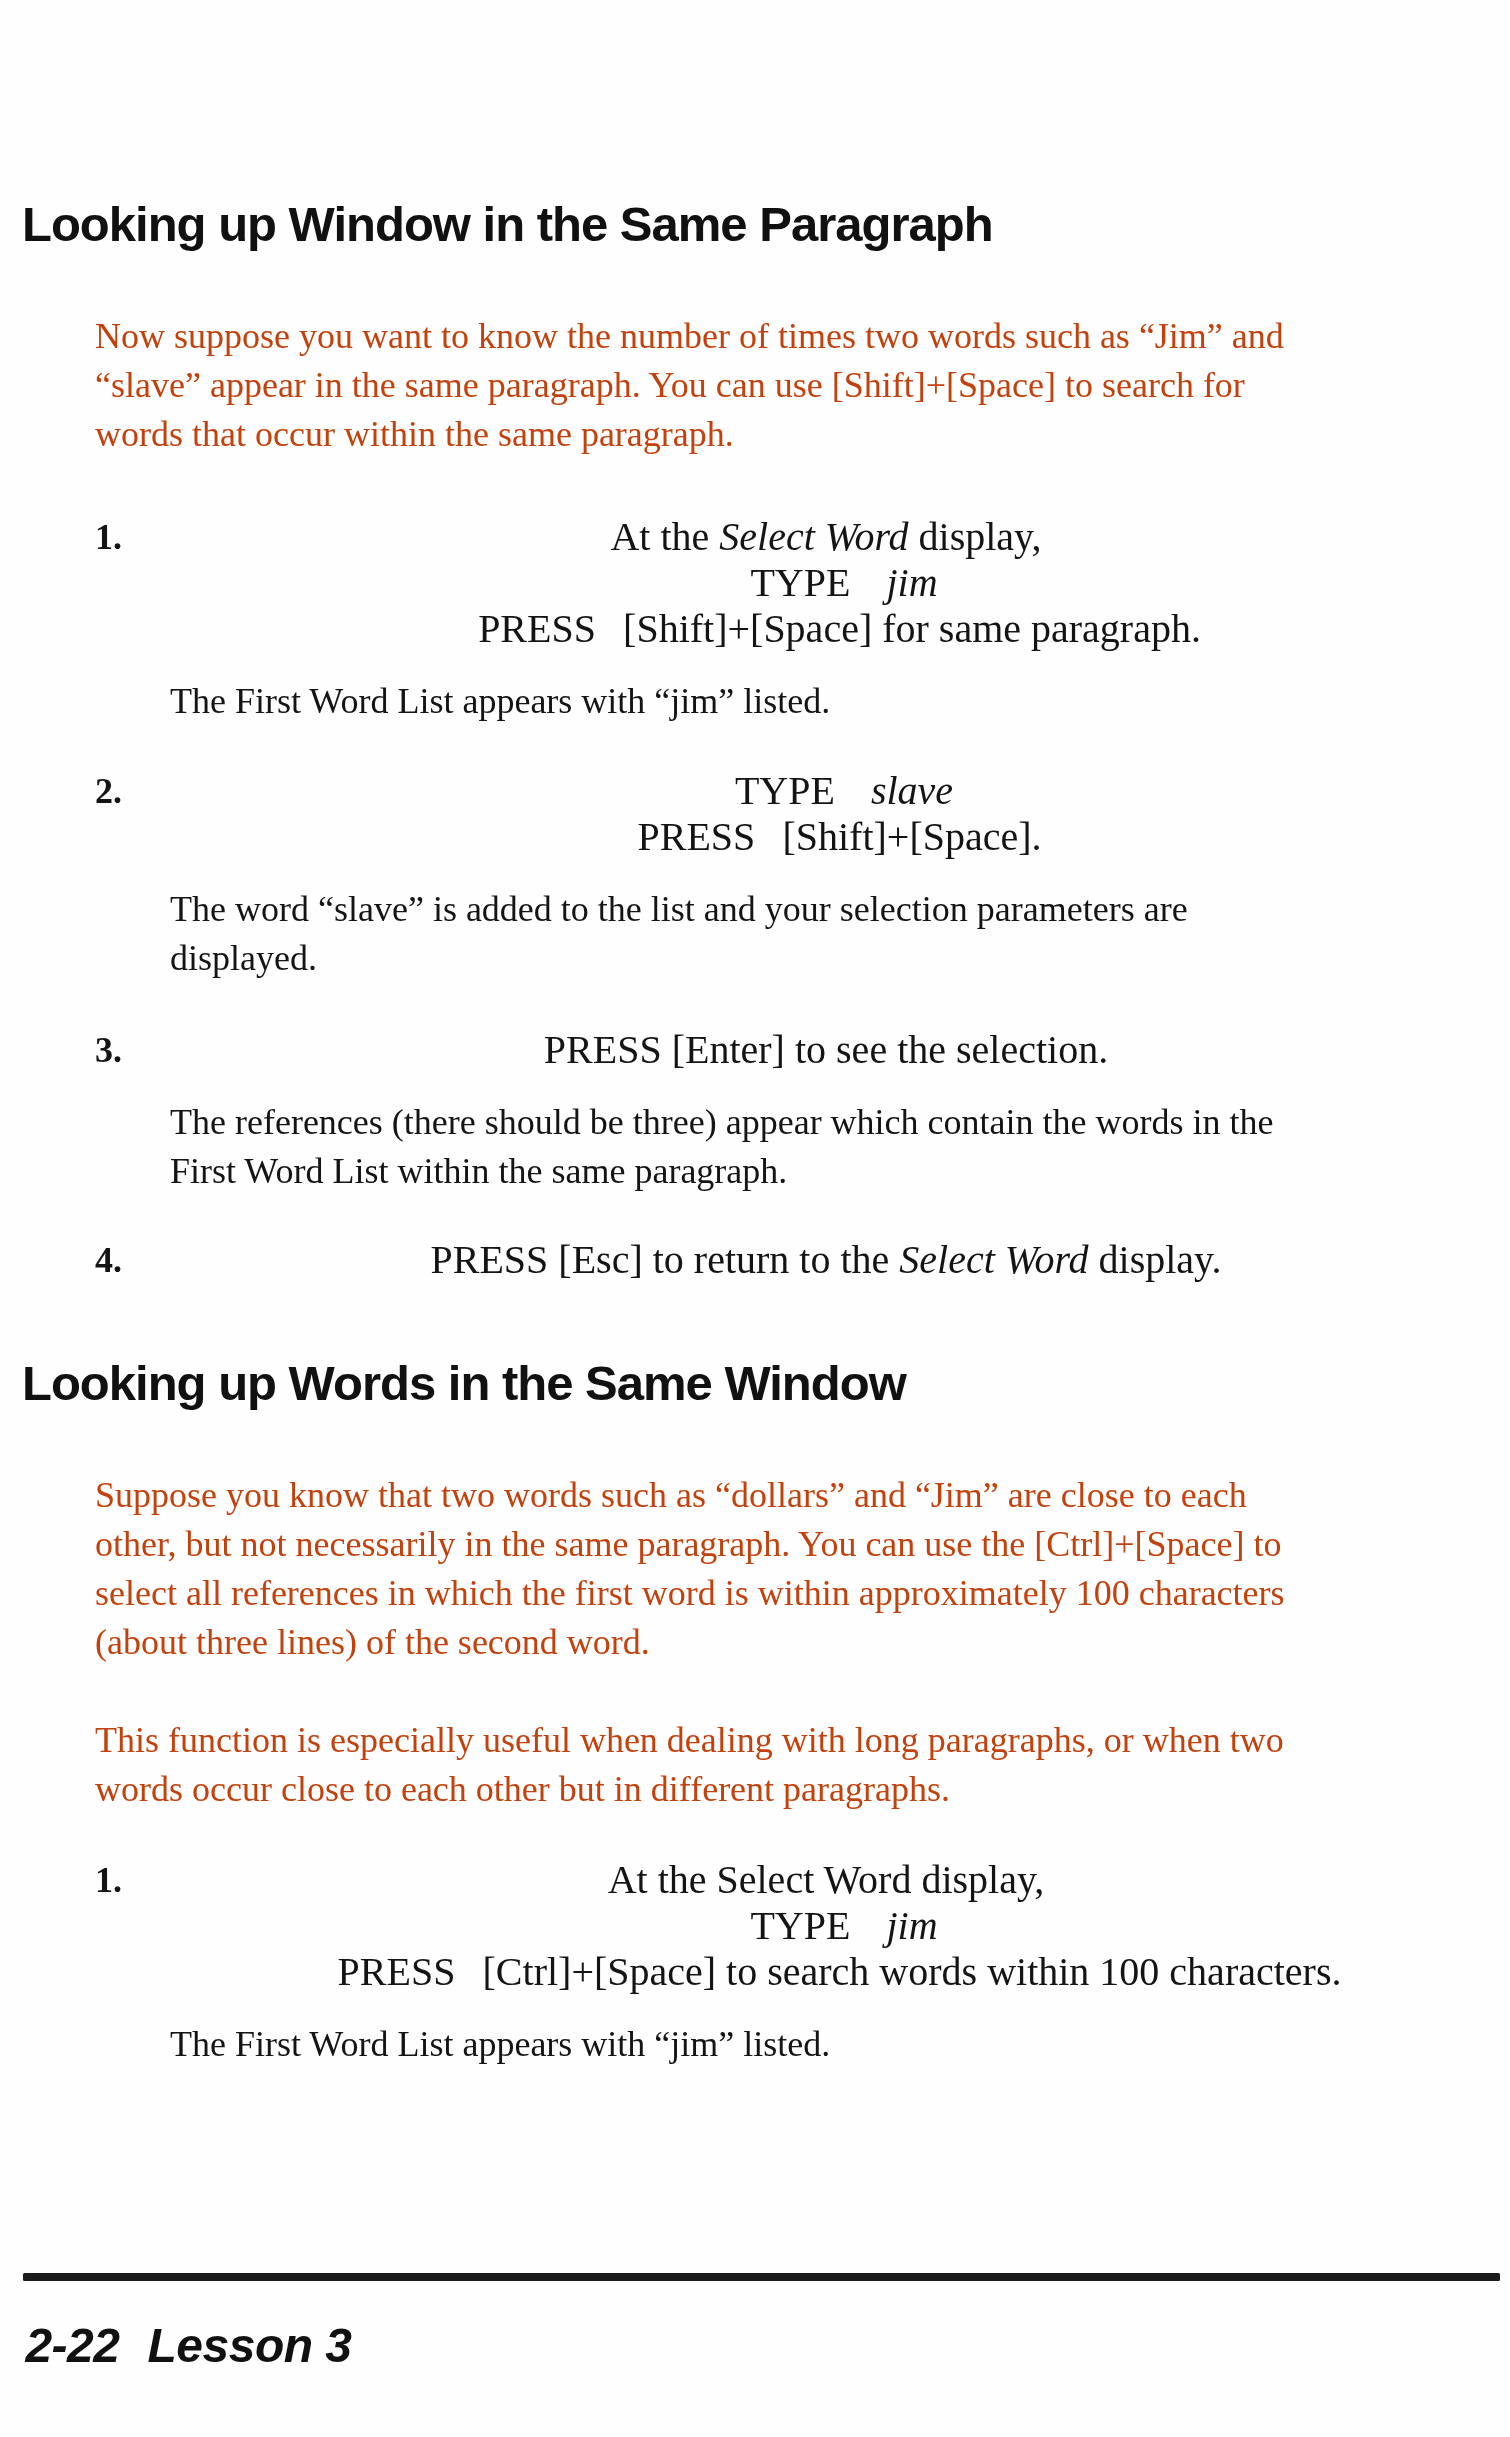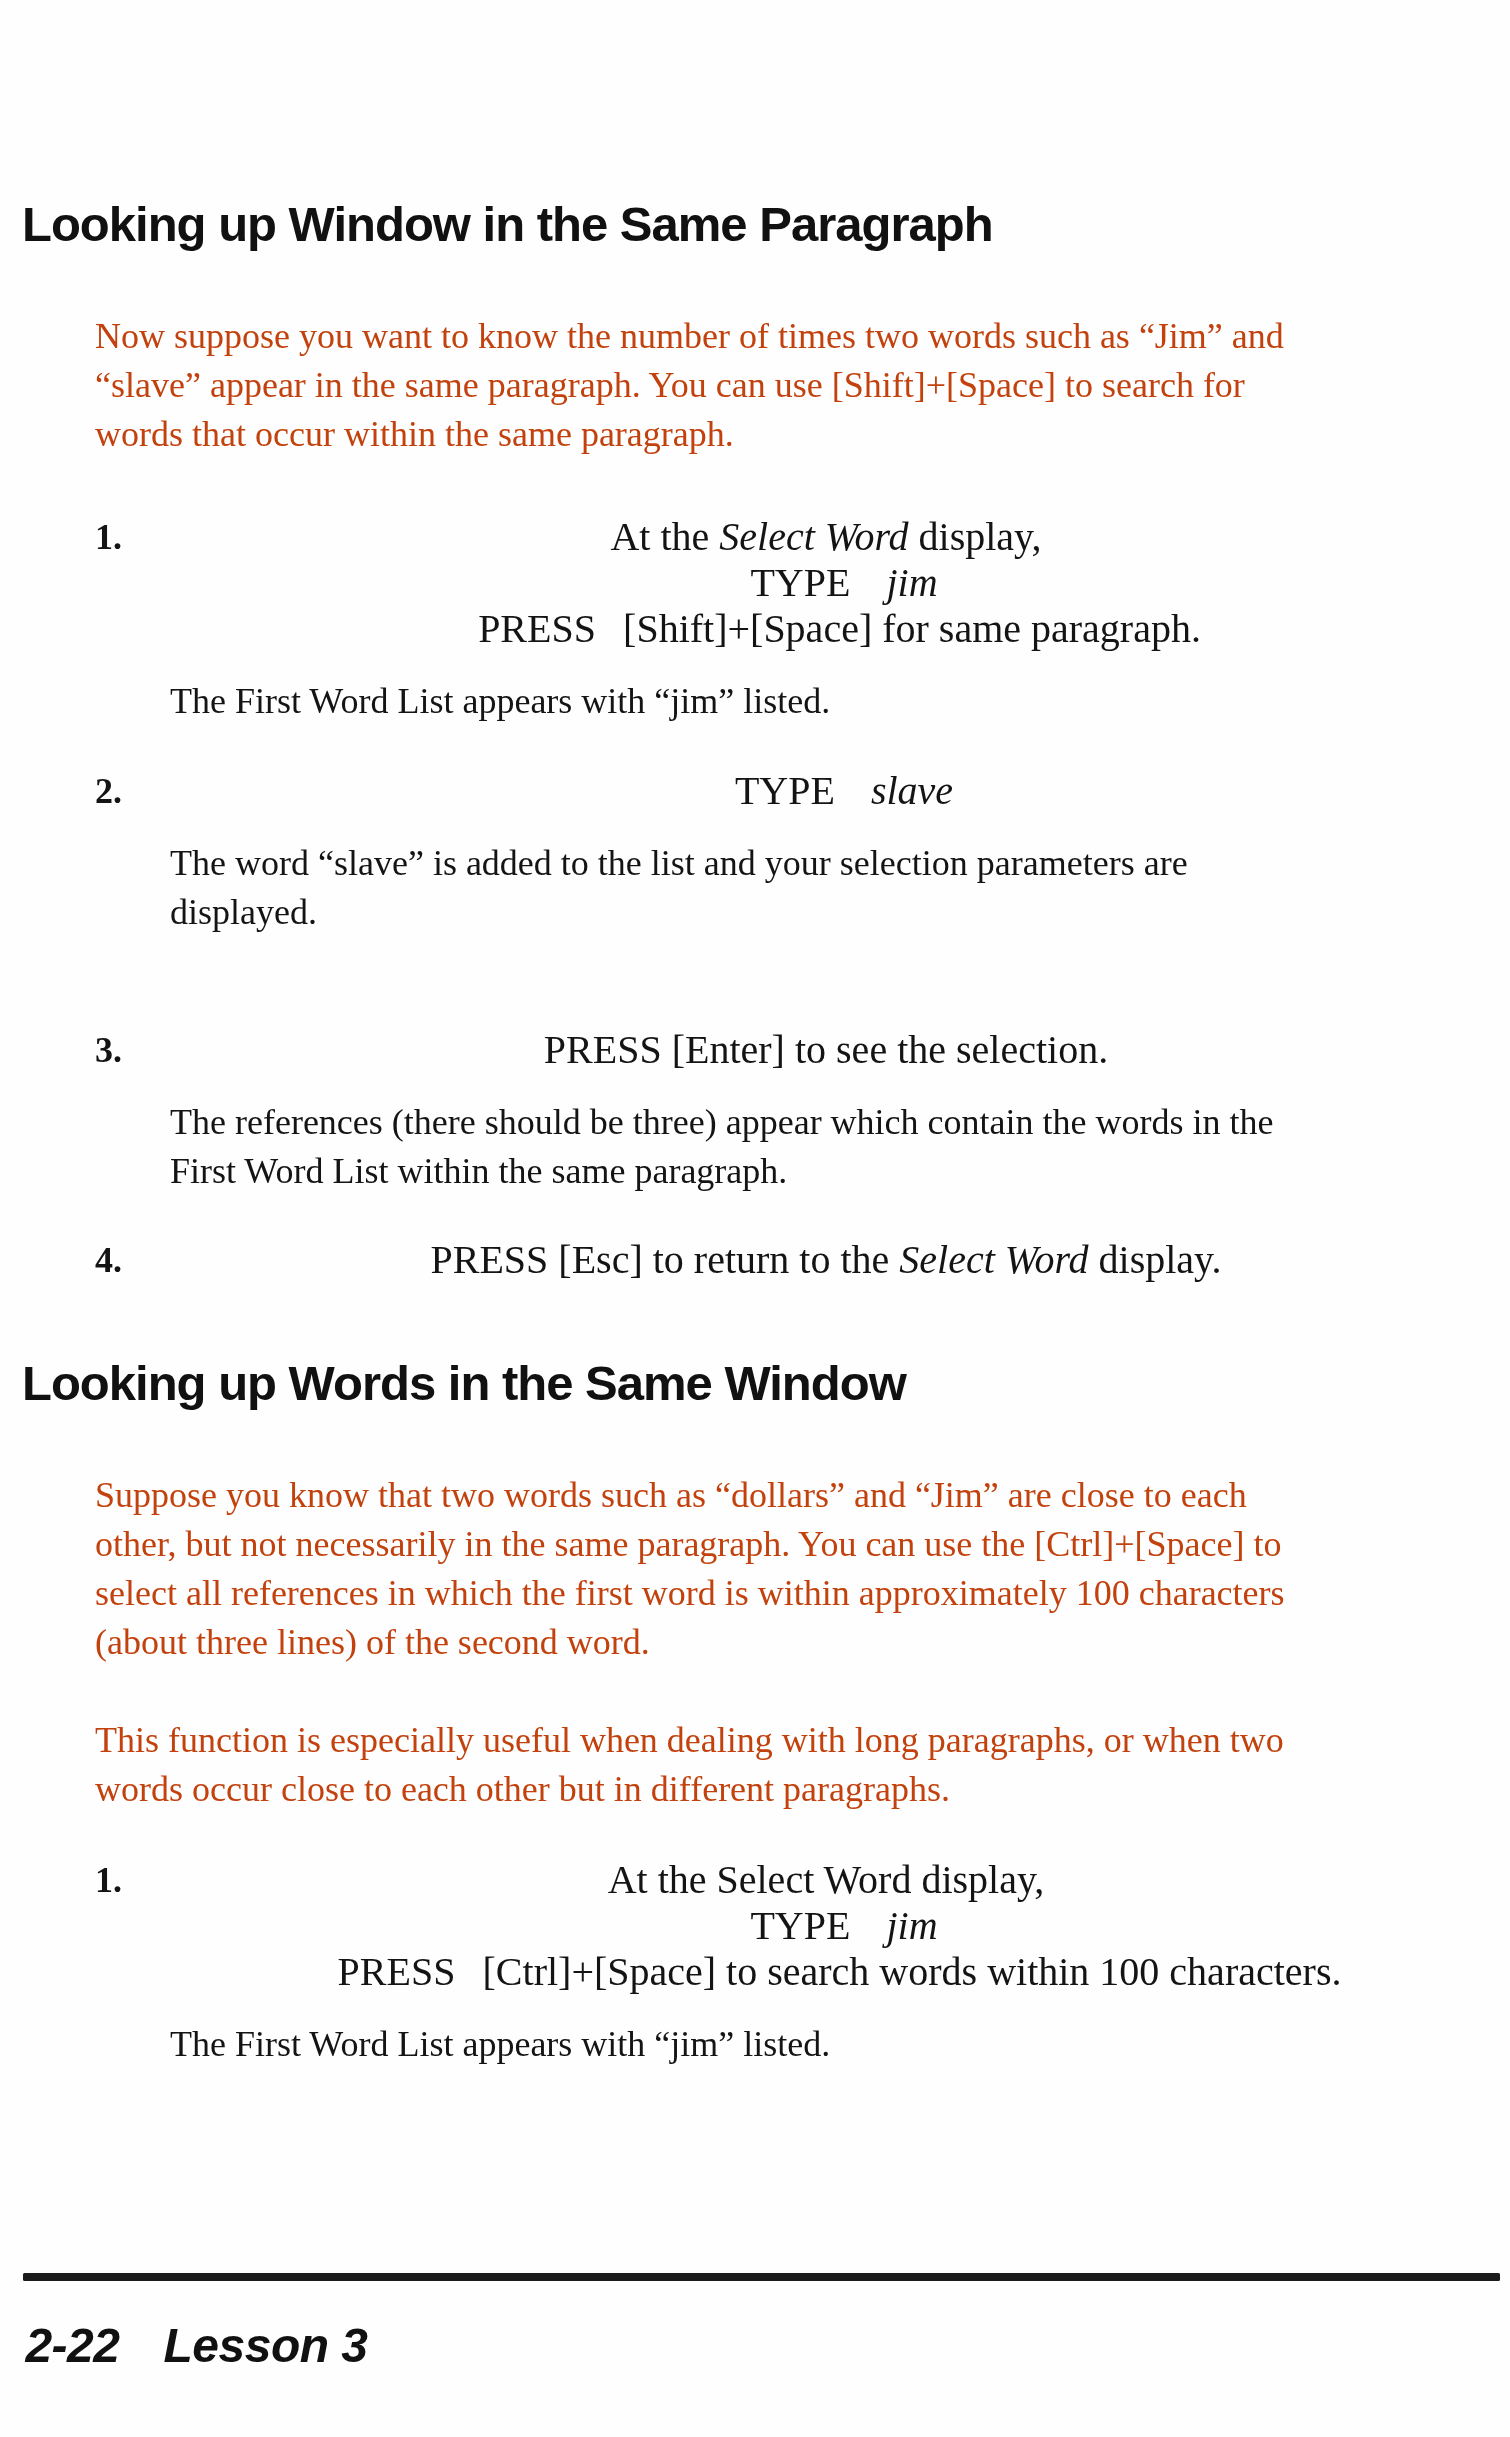--- a/index.html
+++ b/index.html
@@ -70,21 +70,21 @@
 
   .footer {
     font-family: "Liberation Sans", "DejaVu Sans", sans-serif;
     font-weight: bold;
     font-style: italic;
     font-size: 48px;
     letter-spacing: -0.5px;
     color: #111111;
     white-space: nowrap;
   }
-  .footer .lesson { margin-left: 44px; }
+  .footer .lesson { margin-left: 28px; }
 </style>
 </head>
 <body>
 
 <div class="page">
 
   <div class="abs h1" style="top:198px; left:22px;">Looking up Window in the Same Paragraph</div>
 
   <div class="abs para" style="top:312px; left:95px;">Now suppose you want to know the number of times two words such as “Jim” and
 “slave” appear in the same paragraph.  You can use [Shift]+[Space] to search for
@@ -97,20 +97,21 @@
       <div class="step-line"><span class="kw">TYPE</span><span class="em-it">jim</span></div>
       <div class="step-line"><span class="kw">PRESS</span><span>[Shift]+[Space] for same paragraph.</span></div>
       <div class="step-note">The First Word List appears with “jim” listed.</div>
     </div>
   </div>
 
   <div class="abs step" style="top:768px; left:95px;">
     <div class="step-num">2.</div>
     <div class="step-body">
       <div class="step-line"><span class="kw">TYPE</span><span class="em-it">slave</span></div>
+      <div class="step-line"><span class="kw">PRESS</span><span>[Shift]+[Space].</span></div>
       <div class="step-note">The word “slave” is added to the list and your selection parameters are
 displayed.</div>
     </div>
   </div>
 
   <div class="abs step" style="top:1027px; left:95px;">
     <div class="step-num">3.</div>
     <div class="step-body">
       <div class="step-line">PRESS [Enter] to see the selection.</div>
       <div class="step-note">The references (there should be three) appear which contain the words in the

